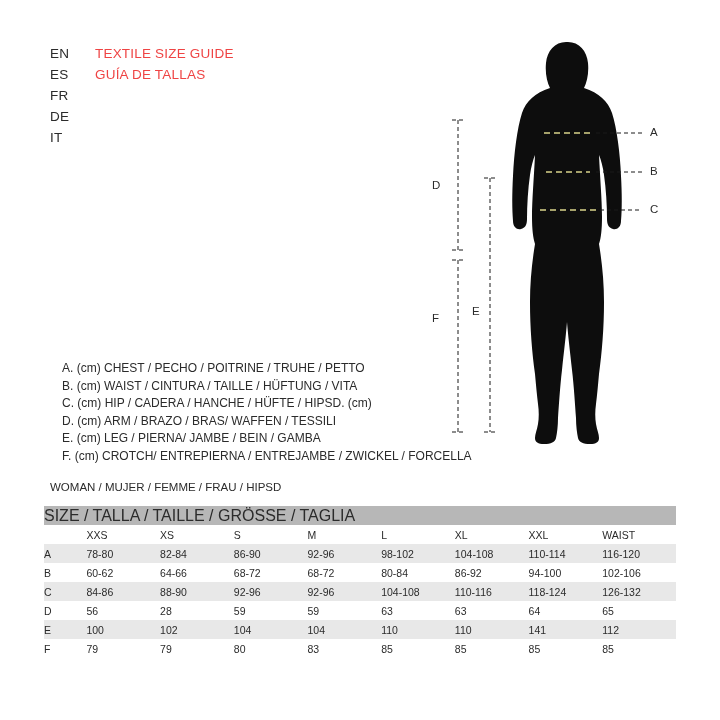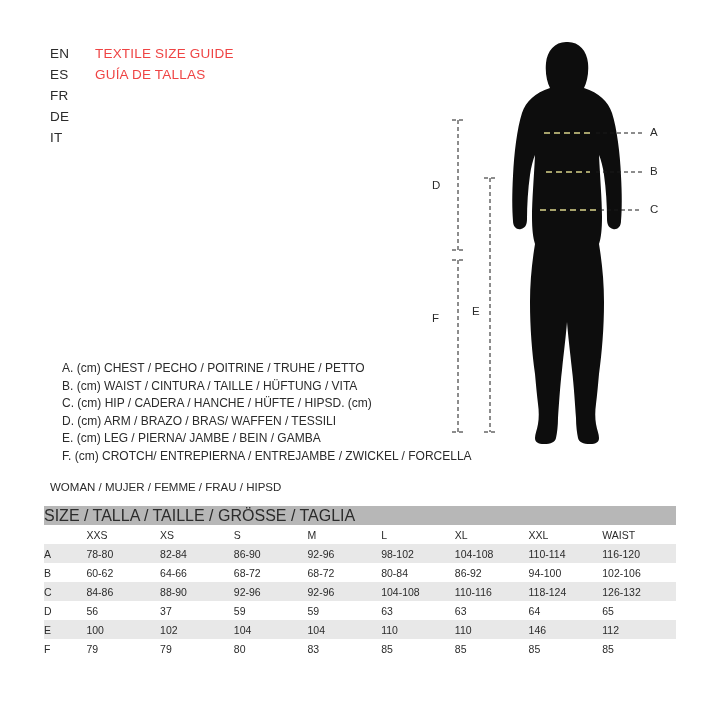--- a/index.html
+++ b/index.html
@@ -306,38 +306,38 @@
           <td class="col-val">92-96</td>
           <td class="col-val">104-108</td>
           <td class="col-val">110-116</td>
           <td class="col-val">118-124</td>
           <td class="col-val">126-132</td>
         </tr>
 
         <tr class="row-cols row-plain">
           <td class="col-label">D</td>
           <td class="col-val col-first">56</td>
-          <td class="col-val">37</td>
+          <td class="col-val">28</td>
           <td class="col-val">59</td>
           <td class="col-val">59</td>
           <td class="col-val">63</td>
           <td class="col-val">63</td>
           <td class="col-val">64</td>
           <td class="col-val">65</td>
         </tr>
 
         <tr class="row-cols row-shade">
           <td class="col-label">E</td>
           <td class="col-val col-first">100</td>
           <td class="col-val">102</td>
           <td class="col-val">104</td>
           <td class="col-val">104</td>
           <td class="col-val">110</td>
           <td class="col-val">110</td>
-          <td class="col-val">146</td>
+          <td class="col-val">141</td>
           <td class="col-val">112</td>
         </tr>
 
         <tr class="row-cols row-plain">
           <td class="col-label">F</td>
           <td class="col-val col-first">79</td>
           <td class="col-val">79</td>
           <td class="col-val">80</td>
           <td class="col-val">83</td>
           <td class="col-val">85</td>

